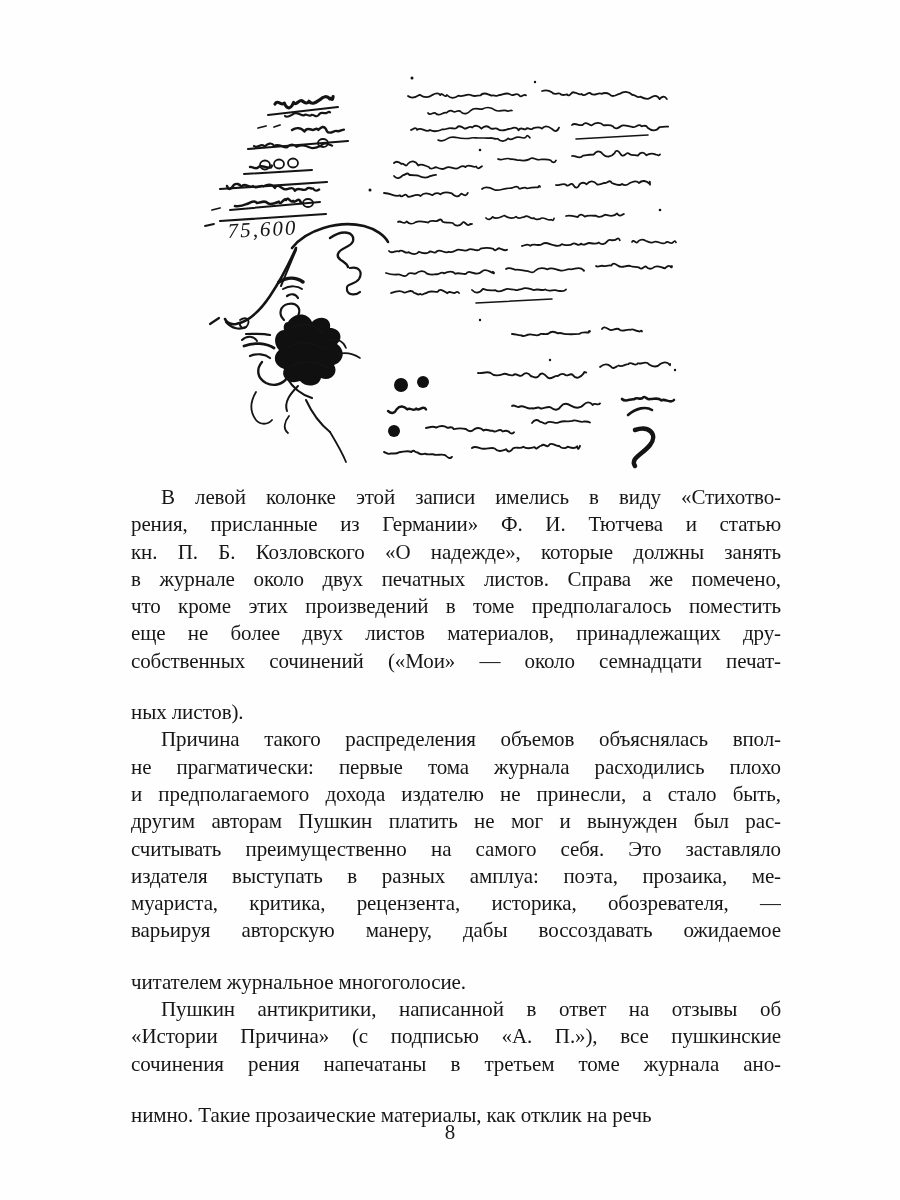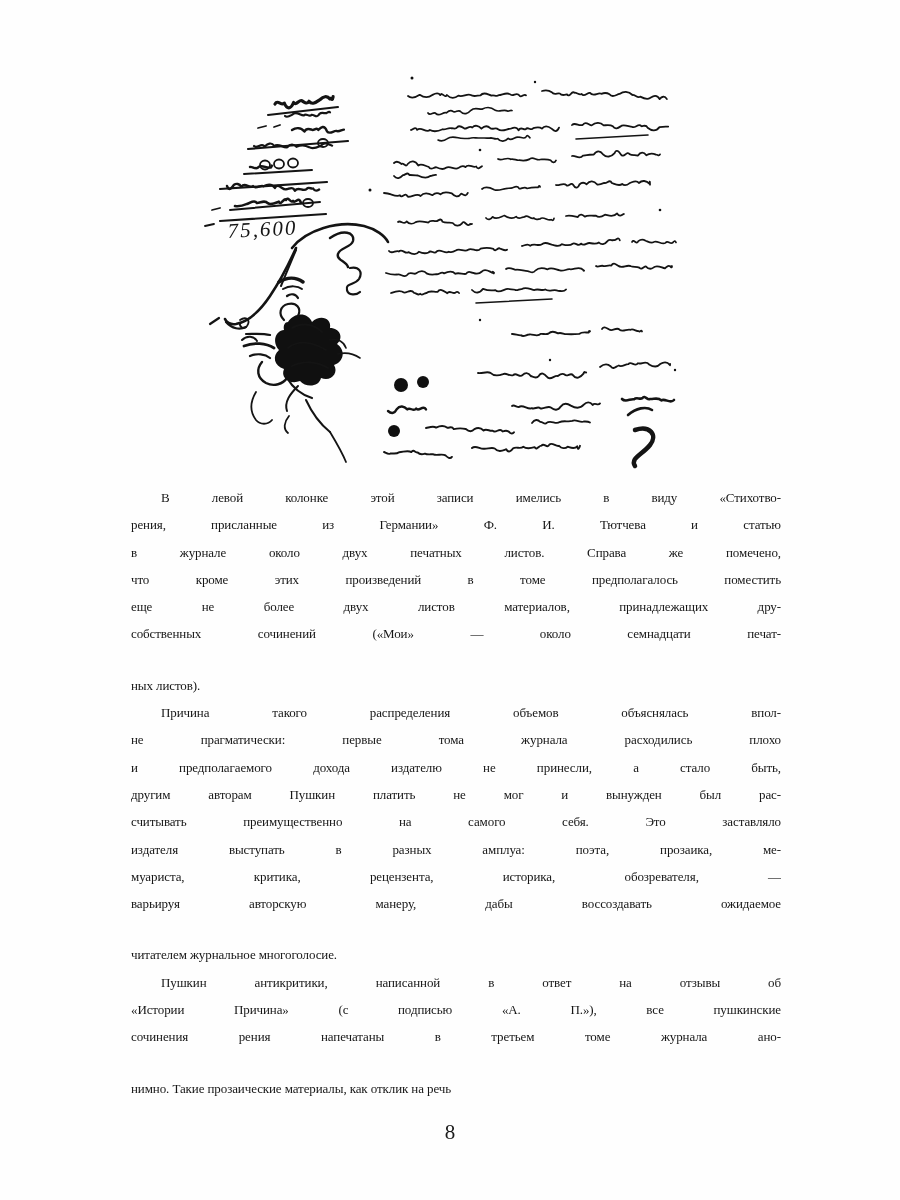--- a/index.html
+++ b/index.html
@@ -16,21 +16,21 @@
     position:absolute;
     left:180px; top:70px;
     width:512px; height:410px;
   }
   .figure svg { width:100%; height:100%; }
   .ink { stroke:#141414; fill:none; stroke-linecap:round; stroke-linejoin:round; }
   .text-block {
     position:absolute;
     left:131px; top:484px;
     width:650px;
-    font-size:13px;
+    font-size:21px;
     line-height:27.3px;
     letter-spacing:-0.1px;
   }
   .tline {
     text-align:justify;
     text-align-last:justify;
     height:27.3px;
     overflow:hidden;
     white-space:normal;
   }
@@ -171,20 +171,21 @@
           <circle cx="370" cy="290" r="1.2" fill="#101010"></circle>
           <circle cx="495" cy="300" r="1.2" fill="#101010"></circle>
         </g>
     </svg>
   </div>
 
   <div class="text-block">
       <div>
         <div class="tline first">В левой колонке этой записи имелись в виду «Стихотво-</div>
         <div class="tline">рения, присланные из Германии» Ф. И. Тютчева и статью</div>
+        <div class="tline">кн. П. Б. Козловского «О надежде», которые должны занять</div>
         <div class="tline">в журнале около двух печатных листов. Справа же помечено,</div>
         <div class="tline">что кроме этих произведений в томе предполагалось поместить</div>
         <div class="tline">еще не более двух листов материалов, принадлежащих дру-</div>
         <div class="tline">собственных сочинений («Мои» — около семнадцати печат-</div>
         <div class="tline last">ных листов).</div>
       </div>
       <div>
         <div class="tline first">Причина такого распределения объемов объяснялась впол-</div>
         <div class="tline">не прагматически: первые тома журнала расходились плохо</div>
         <div class="tline">и предполагаемого дохода издателю не принесли, а стало быть,</div>

